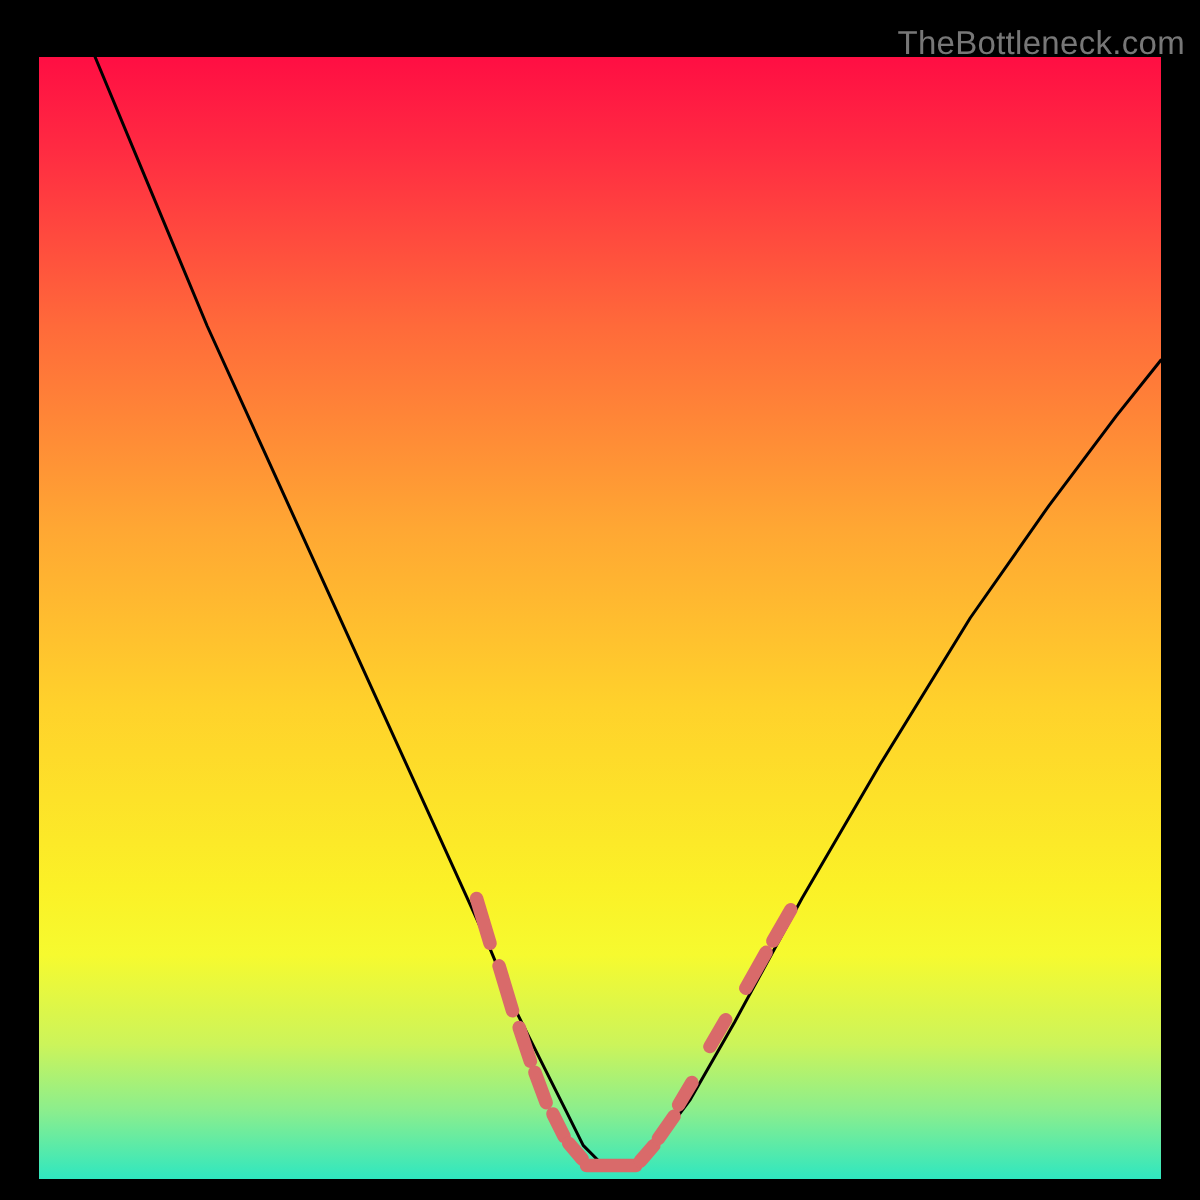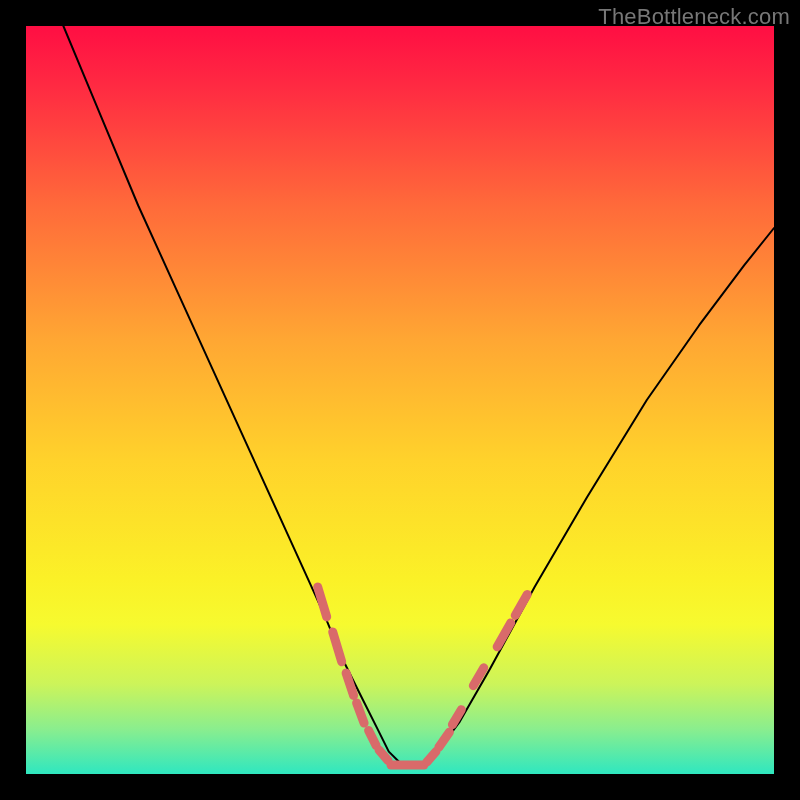--- a/index.html
+++ b/index.html
@@ -6,21 +6,21 @@
     margin: 0;
     padding: 0;
     width: 800px;
     height: 800px;
     background: #000;
     overflow: hidden;
   }
   .frame {
     position: absolute;
     left: 0;
-    top: 0;
+    top: 12px;
     width: 800px;
     height: 752px;
     background: #000;
   }
   .plot {
     position: absolute;
     left: 26px;
     top: 26px;
     width: 748px;
     height: 748px;

